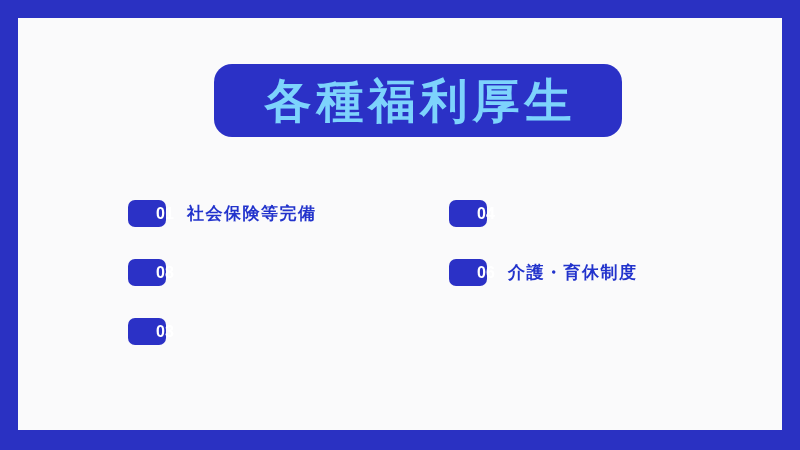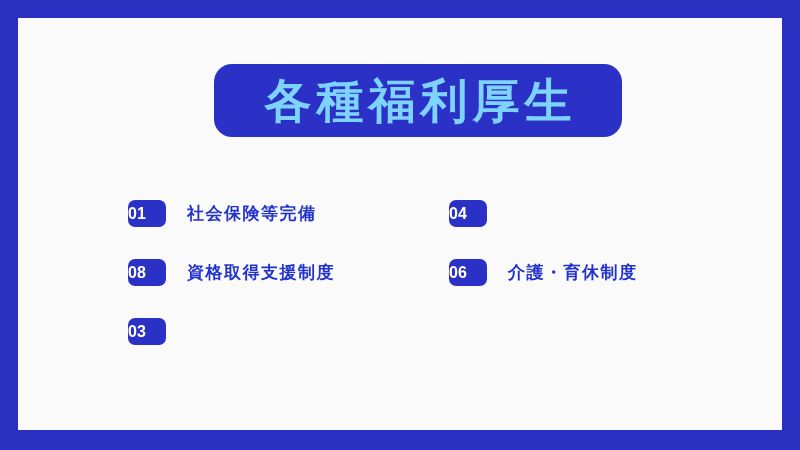--- a/index.html
+++ b/index.html
@@ -83,20 +83,21 @@
     background: #2b31c6;
     border-radius: 7px;
     color: #ffffff;
     font-size: 16px;
     font-weight: bold;
     line-height: 27px;
     text-align: left;
     letter-spacing: 0px;
     flex: 0 0 auto;
     box-sizing: border-box;
+    padding-left: 28px;
   }
 
   .blabel {
     margin-left: 21px;
     color: #2233cc;
     font-size: 17px;
     font-weight: bold;
     line-height: 27px;
     letter-spacing: 1.5px;
     white-space: nowrap;
@@ -117,21 +118,20 @@
 
       <div class="bcol left">
 
         <div class="brow">
           <span class="bnum">01</span>
           <span class="blabel">社会保険等完備</span>
         </div>
 
         <div class="brow">
           <span class="bnum">08</span>
-          <span class="blabel">資格取得支援制度</span>
         </div>
 
         <div class="brow">
           <span class="bnum">03</span>
         </div>
 
       </div>
 
       <div class="bcol right">
 

